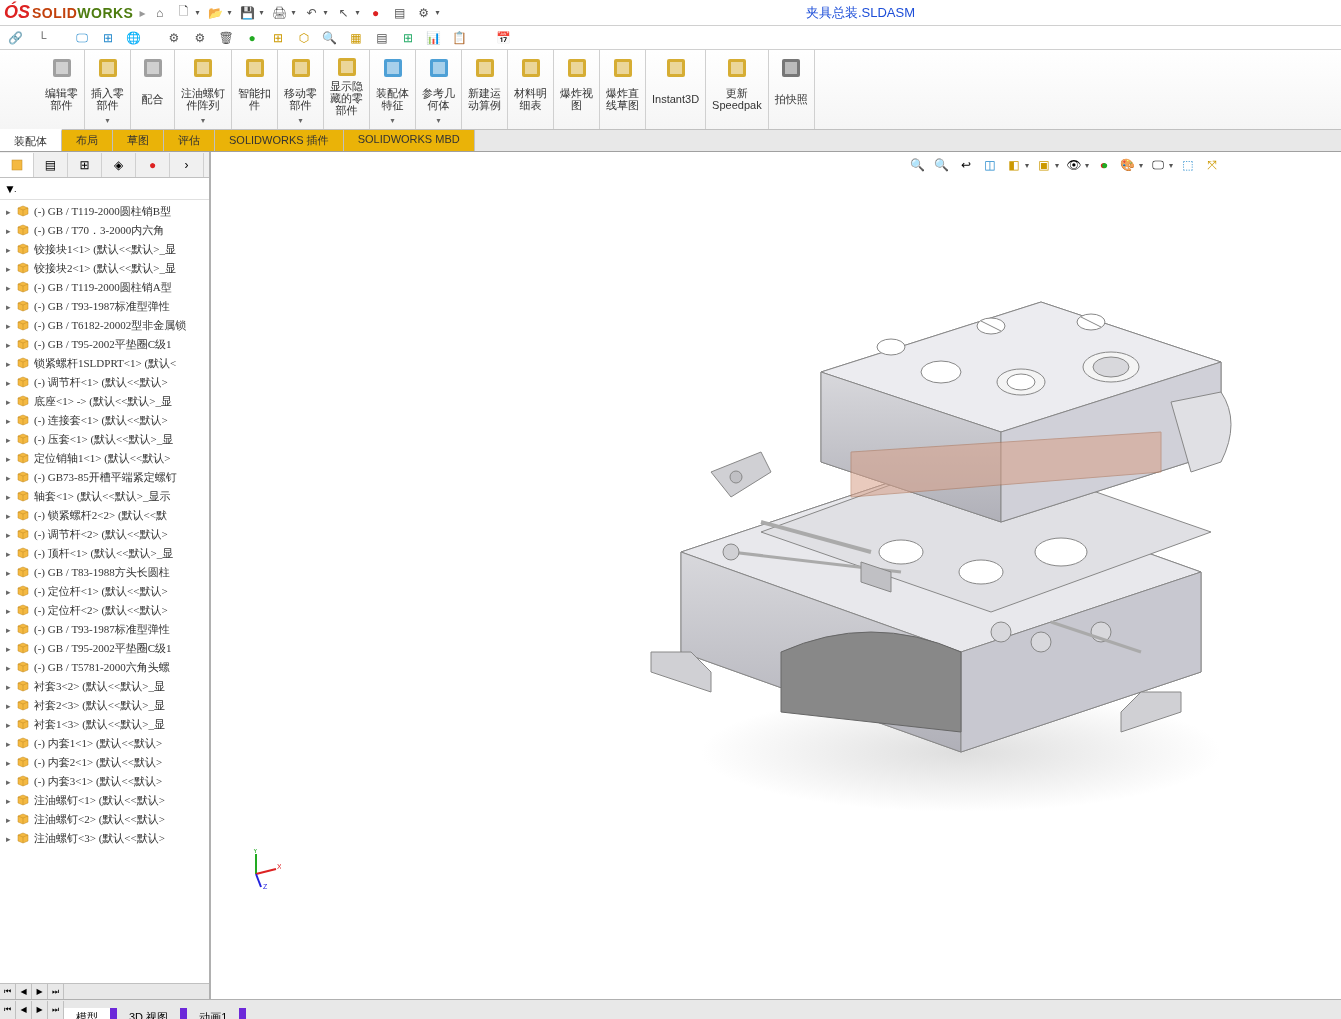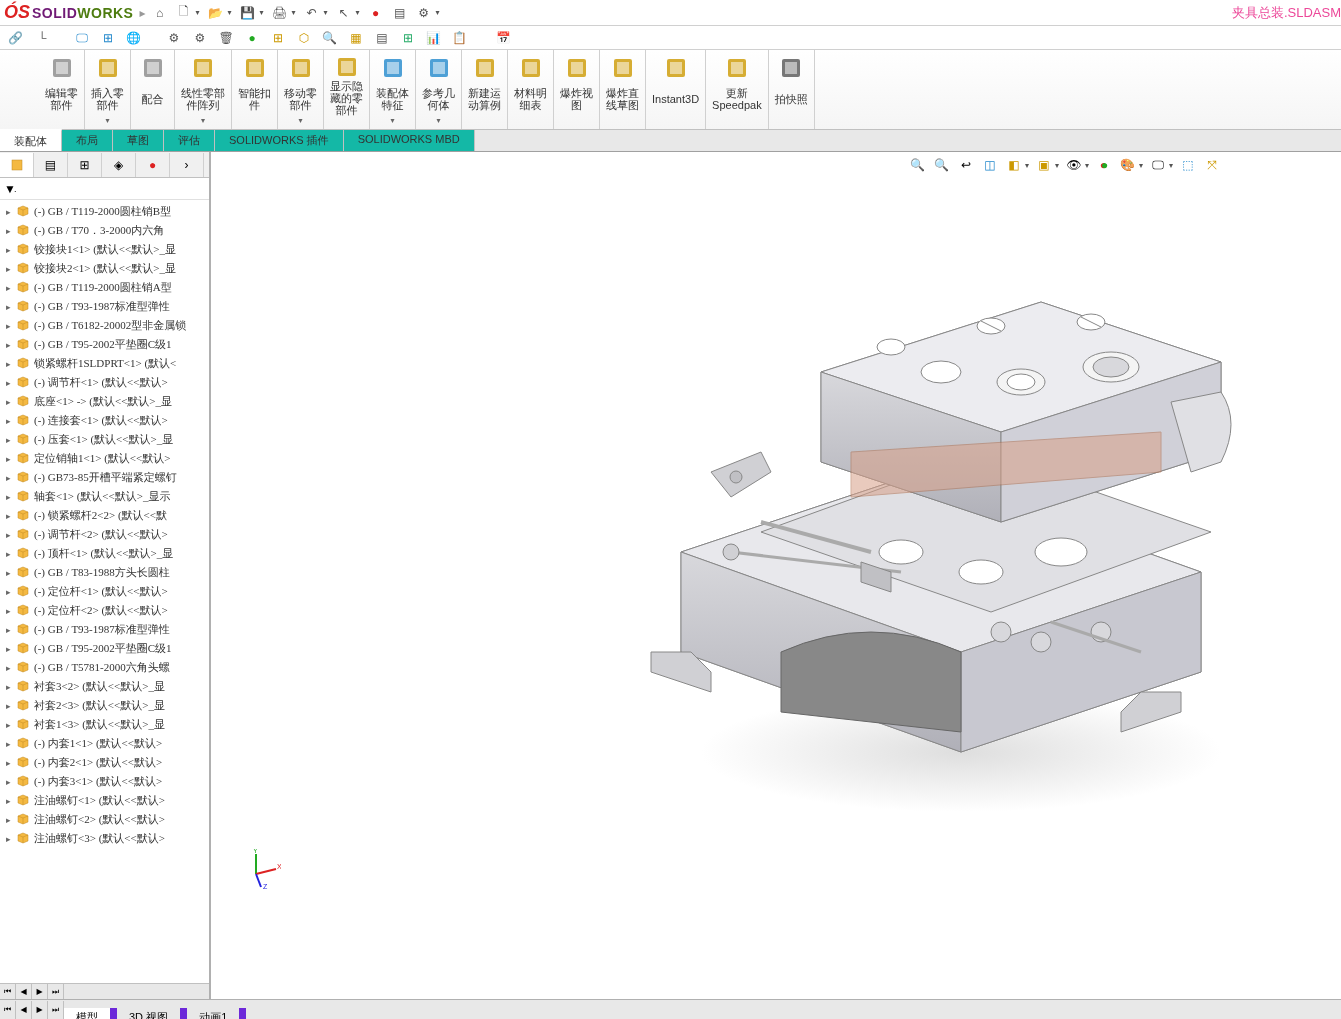--- a/index.html
+++ b/index.html
@@ -3,42 +3,42 @@
 <meta charset="utf-8">
 <style>
 * { margin: 0; padding: 0; box-sizing: border-box; font-family: "Microsoft YaHei", sans-serif; }
 body { width: 1341px; height: 1019px; background: #fff; overflow: hidden; font-size: 12px; }
 
 
 .title-bar { height: 26px; background: #fff; display: flex; align-items: center; padding-left: 4px; border-bottom: 1px solid #d0d0d0; }
 .logo { display: flex; align-items: center; gap: 2px; }
 .logo-ds { color: #d22; font-size: 18px; font-style: italic; font-weight: bold; }
 .logo-text { font-size: 14px; font-weight: bold; letter-spacing: 0.5px; }
-.logo-text .solid { color: #701a75; }
+.logo-text .solid { color: #c2410c; }
 .logo-text .works { color: #4d7c0f; }
 .title-sep { margin: 0 6px; color: #999; }
 .title-icons { display: flex; gap: 8px; align-items: center; }
 .title-icon { width: 16px; height: 16px; display: inline-flex; align-items: center; justify-content: center; cursor: pointer; color: #555; }
 .title-dropdown { font-size: 8px; color: #555; margin-left: -4px; }
-.doc-title { position: absolute; left: 50%; transform: translateX(-50%); top: 4px; font-size: 13px; color: #ec4899; width: 100%; text-align: right; pointer-events: none; }
+.doc-title { position: absolute; left: 50%; transform: translateX(-50%); top: 4px; font-size: 13px; color: #1d4ed8; width: 100%; text-align: center; pointer-events: none; }
 .doc-title span { margin-left: 380px; }
 
 
 .toolbar-row2 { height: 24px; background: #fff; display: flex; align-items: center; padding-left: 8px; gap: 10px; border-bottom: 1px solid #d0d0d0; }
 
 
 .ribbon { height: 80px; background: linear-gradient(#fff, #f5f5f5); border-bottom: 1px solid #c0c0c0; display: flex; padding-left: 39px; }
 .ribbon-group { border-right: 1px solid #d0d0d0; padding: 4px 6px; display: flex; flex-direction: column; align-items: center; justify-content: space-between; cursor: pointer; min-width: 44px; }
 .ribbon-icon { width: 28px; height: 28px; display: flex; align-items: center; justify-content: center; }
 .ribbon-label { font-size: 11px; text-align: center; line-height: 12px; color: #333; white-space: pre-line; }
 .ribbon-arrow { font-size: 8px; color: #666; }
 
 
 .tab-strip { height: 22px; background: #e8e8e8; display: flex; border-bottom: 1px solid #a0a0a0; }
-.tab { padding: 3px 14px; border-right: 1px solid #c0c0c0; cursor: pointer; font-size: 11px; color: #333; background: #14b8a6; }
+.tab { padding: 3px 14px; border-right: 1px solid #c0c0c0; cursor: pointer; font-size: 11px; color: #333; background: #eab308; }
 .tab.active { background: #fff; border-top: 2px solid #fff; margin-top: -1px; }
 
 
 .main { display: flex; height: calc(1019px - 26px - 24px - 80px - 22px - 20px); position: relative; }
 
 
 .tree-panel { width: 211px; background: #fff; border-right: 2px solid #b0b0b0; display: flex; flex-direction: column; }
 .tree-tabs { height: 26px; display: flex; border-bottom: 1px solid #c0c0c0; background: #f0f0f0; align-items: center; }
 .tree-tab { width: 34px; height: 24px; display: flex; align-items: center; justify-content: center; border-right: 1px solid #d0d0d0; cursor: pointer; }
 .tree-tab.active { background: #fff; }
@@ -158,21 +158,21 @@
       <div class="ribbon-label">配合</div>
       <div style="height:10px"></div>
     </div>
     <div class="ribbon-group">
       <div class="ribbon-icon">
         <svg width="26" height="26">
           <rect x="4" y="4" width="18" height="18" rx="2" fill="#c90" opacity="0.8"></rect>
           <rect x="7" y="7" width="12" height="12" fill="#fff" opacity="0.5"></rect>
         </svg>
       </div>
-      <div class="ribbon-label">线性零部
+      <div class="ribbon-label">注油螺钉
 件阵列</div>
       <div class="ribbon-arrow">▾</div>
     </div>
     <div class="ribbon-group">
       <div class="ribbon-icon">
         <svg width="26" height="26">
           <rect x="4" y="4" width="18" height="18" rx="2" fill="#c90" opacity="0.8"></rect>
           <rect x="7" y="7" width="12" height="12" fill="#fff" opacity="0.5"></rect>
         </svg>
       </div>

